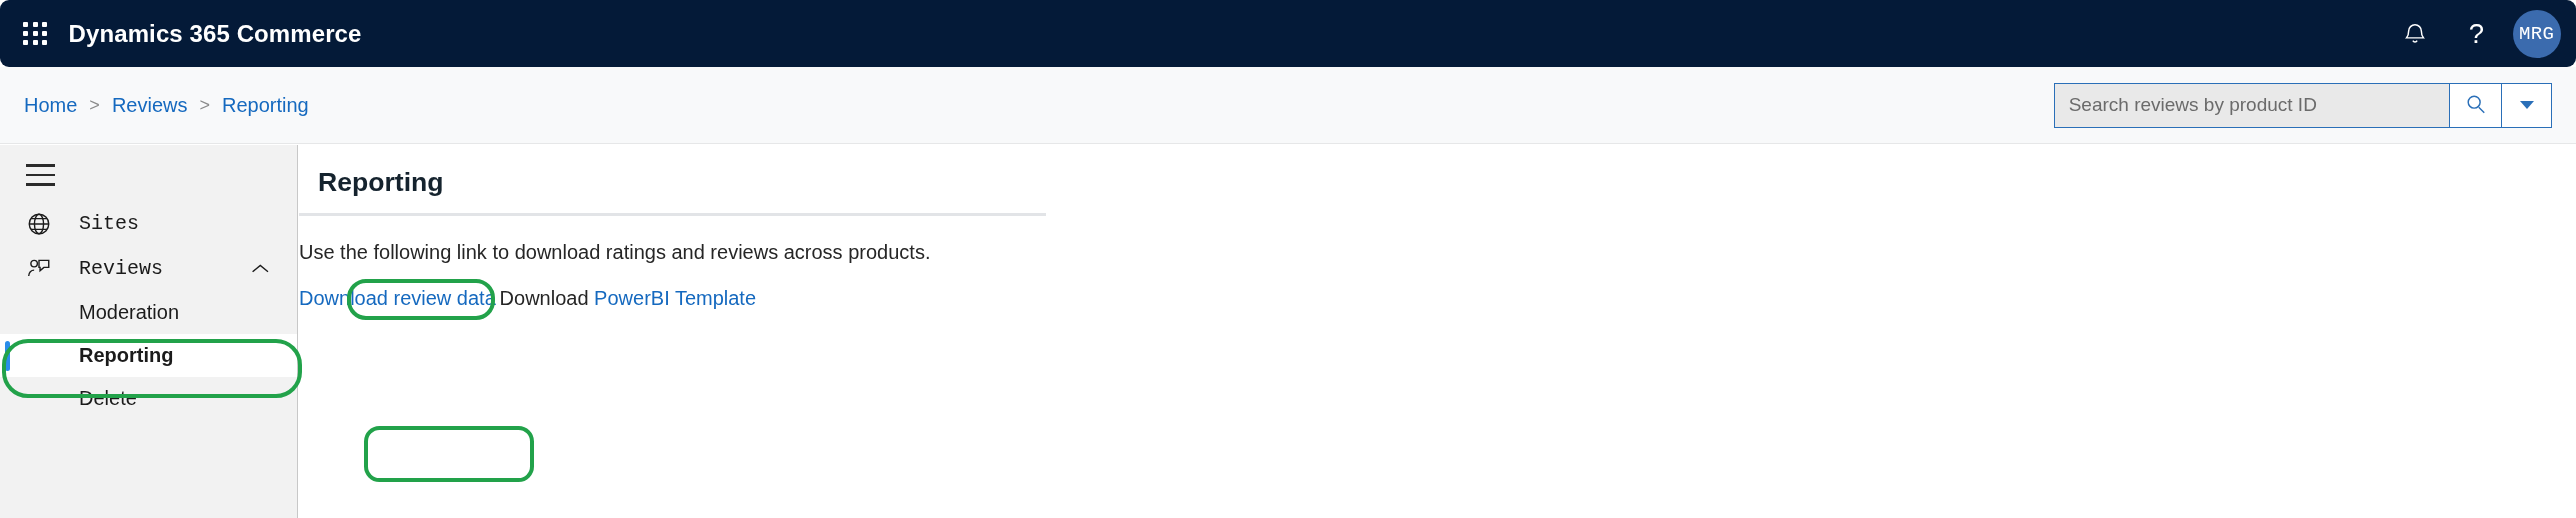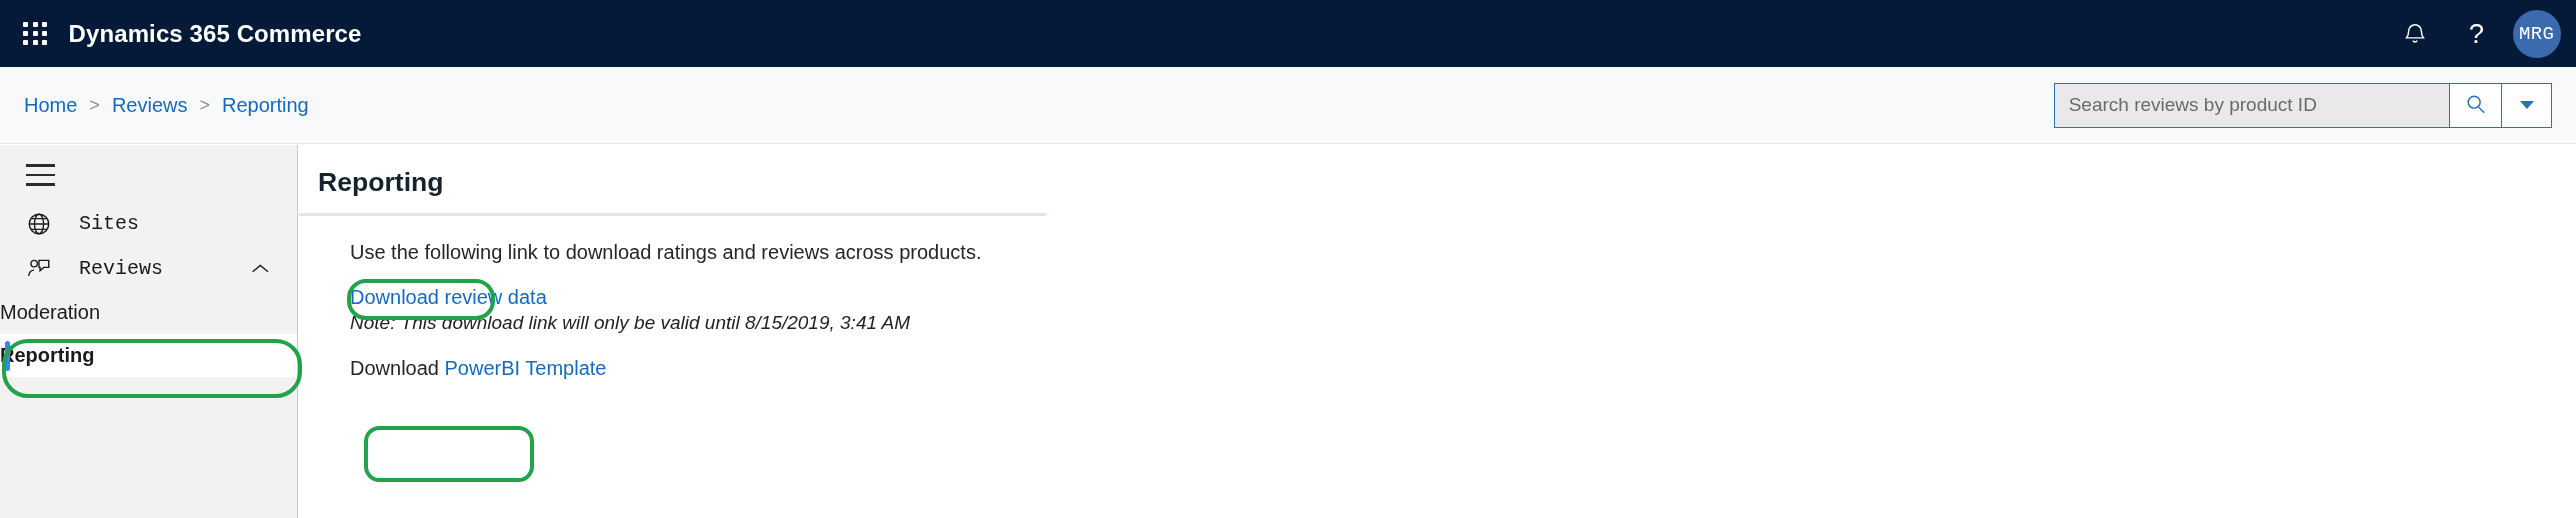--- a/index.html
+++ b/index.html
@@ -17,20 +17,21 @@
 
   
   .appbar {
     position: absolute;
     top: 0; left: 0;
     width: 2576px;
     height: 67px;
     background: #041A38;
     display: flex;
     align-items: center;
+    border-radius: 9px;
   }
   .waffle {
     width: 29px;
     height: 29px;
     margin-left: 20.6px;
     margin-right: 19px;
     display: grid;
     grid-template-columns: repeat(3, 1fr);
     grid-template-rows: repeat(3, 1fr);
     gap: 4.3px;
@@ -210,20 +211,21 @@
   .nav-chevron {
     margin-left: auto;
     margin-right: 26px;
     display: flex;
     align-items: center;
   }
   .sub-item {
     height: 43px;
     display: flex;
     align-items: center;
+    padding-left: 79px;
     box-sizing: border-box;
     font-size: 20px;
     color: #1b1b1b;
     cursor: pointer;
     position: relative;
     white-space: nowrap;
   }
   .sub-item.selected {
     background: #ffffff;
     font-weight: bold;
@@ -255,21 +257,21 @@
     font-weight: bold;
     color: #15232e;
     margin: 22px 0 0 19px;
   }
   .title-rule {
     width: 747px;
     height: 2.6px;
     background: #e2e4e7;
     margin: 15.4px 0 0 0;
   }
-  .content-body { padding-left: 51px; }
+  .content-body { }
   .intro {
     font-size: 20px;
     color: #262626;
     margin-top: 25px;
   }
   .link {
     color: #1569bf;
     text-decoration: none;
     cursor: pointer;
   }
@@ -416,34 +418,36 @@
       </svg>
     </span>
   </div>
 
   <div class="sub-item">
     <span>Moderation</span>
   </div>
   <div class="sub-item selected">
     <span>Reporting</span>
   </div>
+  <div class="sub-item">
+    <span>Delete</span>
+  </div>
 </div>
 
 <div class="main">
   <div class="page-title">Reporting</div>
   <div class="title-rule"></div>
 
   <div class="content-body">
     <div class="intro">Use the following link to download ratings and reviews across products.</div>
 
     <div class="download-link-row">
       <a class="link">Download review data</a>
     </div>
 
-    <div class="meta-line">Note: This download link will only be valid until 8/15/2019, 3:41 AM</div>
 
     <div class="powerbi-row">
       <span>Download </span><a class="link">PowerBI Template</a>
     </div>
   </div>
 </div>
 
 <div class="anno" id="anno-sidebar"></div>
 <div class="anno" id="anno-download"></div>
 <div class="anno" id="anno-powerbi"></div>

